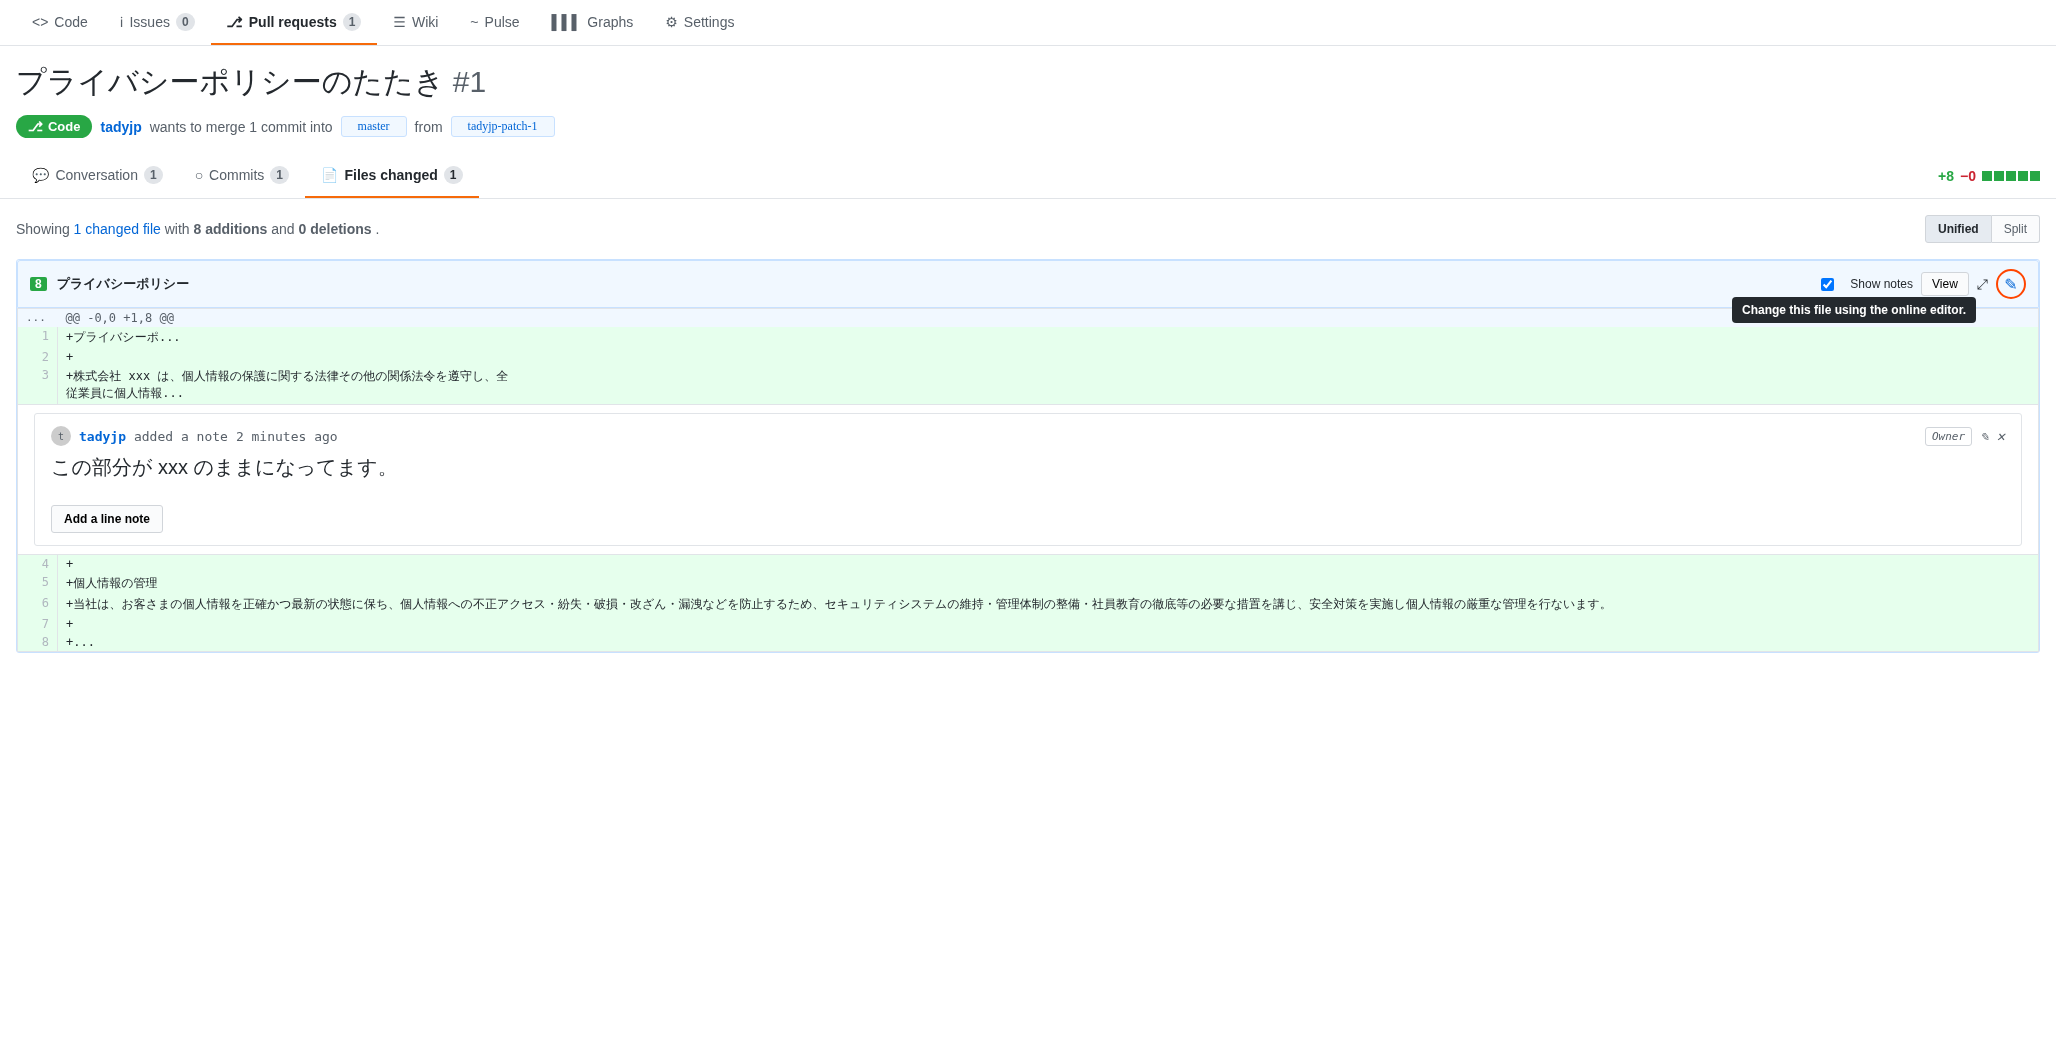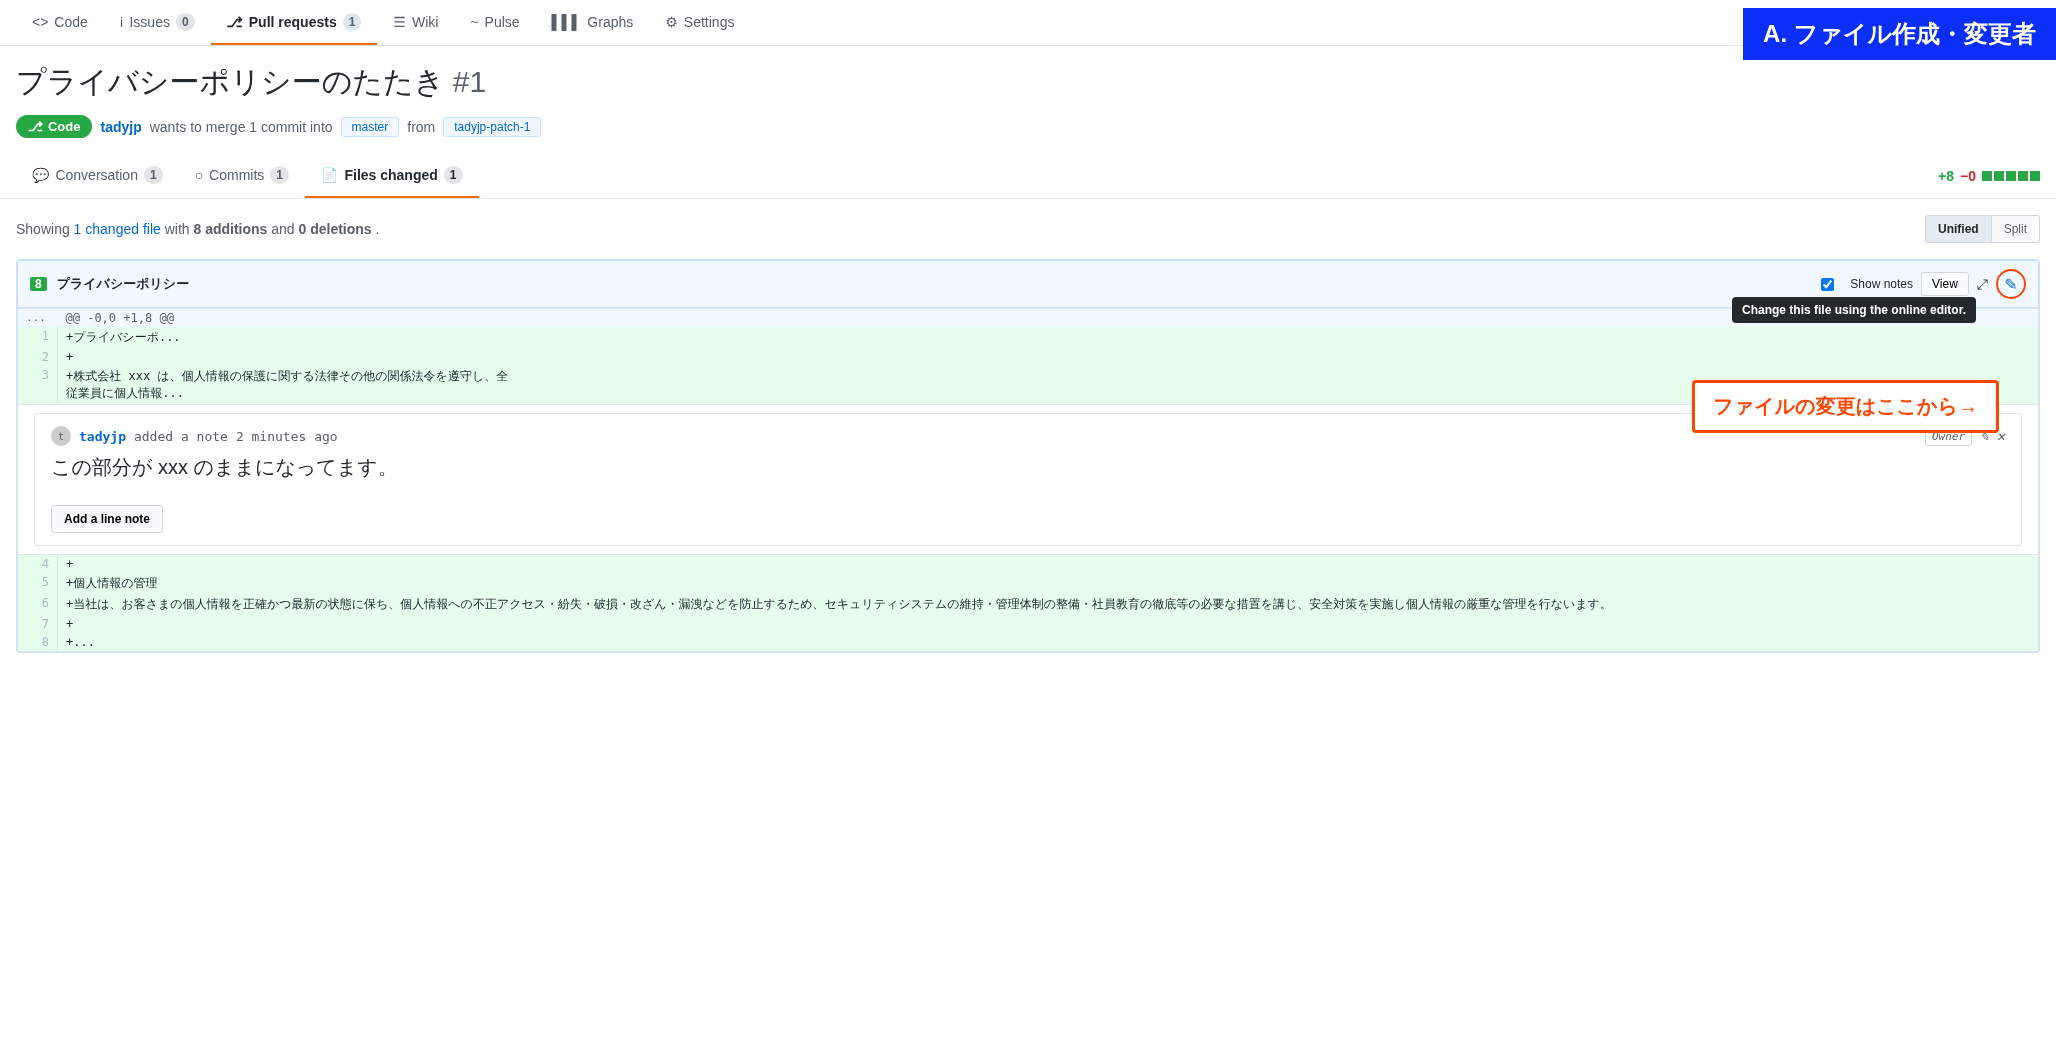--- a/index.html
+++ b/index.html
@@ -7,21 +7,21 @@
     .nav-item { display: flex; align-items: center; padding: 12px 16px; font-size: 14px; color: #586069; cursor: pointer; border-bottom: 2px solid transparent; gap: 6px; }
     .nav-item.active { color: #24292e; border-bottom: 2px solid #f66a0a; font-weight: 600; }
     .nav-badge { background: #e1e4e8; border-radius: 20px; padding: 2px 6px; font-size: 12px; font-weight: 600; color: #586069; }
 
     
     .page-header { padding: 16px 16px 0 16px; }
     .pr-title { font-size: 30px; font-weight: 400; margin-bottom: 12px; }
     .pr-title .pr-number { color: #586069; }
     .pr-meta { display: flex; align-items: center; gap: 8px; margin-bottom: 16px; font-size: 14px; color: #586069; }
     .badge-open { background: #28a745; color: #fff; border-radius: 20px; padding: 4px 12px; font-size: 13px; font-weight: 600; display: flex; align-items: center; gap: 5px; }
-    .branch-tag { background: #f1f8ff; border: 1px solid #c8e1ff; border-radius: 3px; padding: 2px 10px; font-size: 12px; color: #0366d6; font-family: Liberation Sans, sans-serif; }
+    .branch-tag { background: #f1f8ff; border: 1px solid #c8e1ff; border-radius: 3px; padding: 2px 16px; font-size: 12px; color: #0366d6; font-family: Liberation Serif, serif; }
 
     
     .pr-tabs { display: flex; border-bottom: 1px solid #e1e4e8; padding: 0 16px; align-items: center; }
     .pr-tab { display: flex; align-items: center; padding: 12px 16px; font-size: 14px; color: #586069; cursor: pointer; border-bottom: 2px solid transparent; gap: 6px; }
     .pr-tab.active { color: #24292e; border-bottom: 2px solid #f66a0a; font-weight: 600; }
     .tab-count { background: #e1e4e8; border-radius: 20px; padding: 2px 6px; font-size: 12px; font-weight: 600; }
 
     
     .files-area { padding: 16px; }
     .files-summary-row { display: flex; justify-content: space-between; align-items: center; margin-bottom: 16px; }
@@ -68,21 +68,20 @@
 
     
     .green-blocks { display: flex; gap: 2px; }
     .g-block { width: 10px; height: 10px; background: #28a745; }
   </style>
 </head>
 <body>
 
 <div class="relative-wrapper" style="position:relative;">
 
-  <div style="position:absolute; top:8px; right:0; background:#0c2ff7; color:#fff; font-size:24px; font-weight:bold; padding:10px 20px; z-index:200;">A. ファイル作成・変更者</div>
 
   <nav style="display:flex; align-items:center; border-bottom:1px solid #e1e4e8; padding:0 16px; background:#fff; padding-right:360px;">
     <div class="nav-item">
       <span>&lt;&gt;</span>
       <span>Code</span>
     </div>
     <div class="nav-item">
       <span>ℹ</span>
       <span>Issues</span>
       <span class="nav-badge">0</span>
@@ -257,19 +256,16 @@
             <td class="diff-line-num">7</td>
             <td class="diff-content">+</td>
           </tr>
           <tr class="diff-add">
             <td class="diff-line-num">8</td>
             <td class="diff-content">+...</td>
           </tr>
         </tbody>
       </table>
 
-      <div class="annotation-overlay" style="position:absolute; top:120px; right:40px; border:3px solid #ff4500; background:rgba(255,255,255,0.95); color:#ff4500; font-size:20px; font-weight:bold; padding:10px 18px; border-radius:4px; z-index:50;">
-        <span>ファイルの変更はここから→</span>
-      </div>
     </div>
   </div>
 
 </div>
 
 </body></html>

